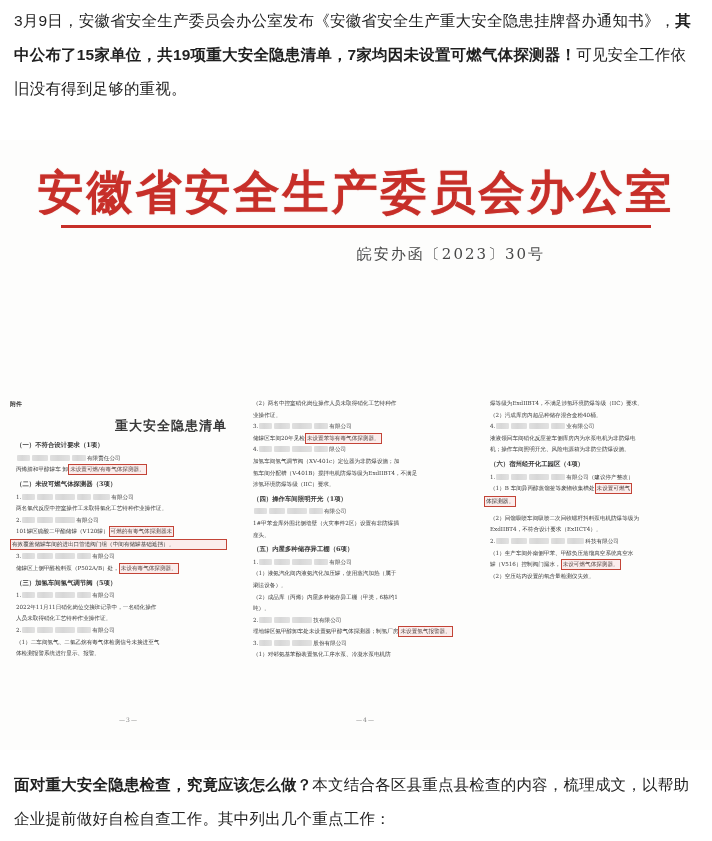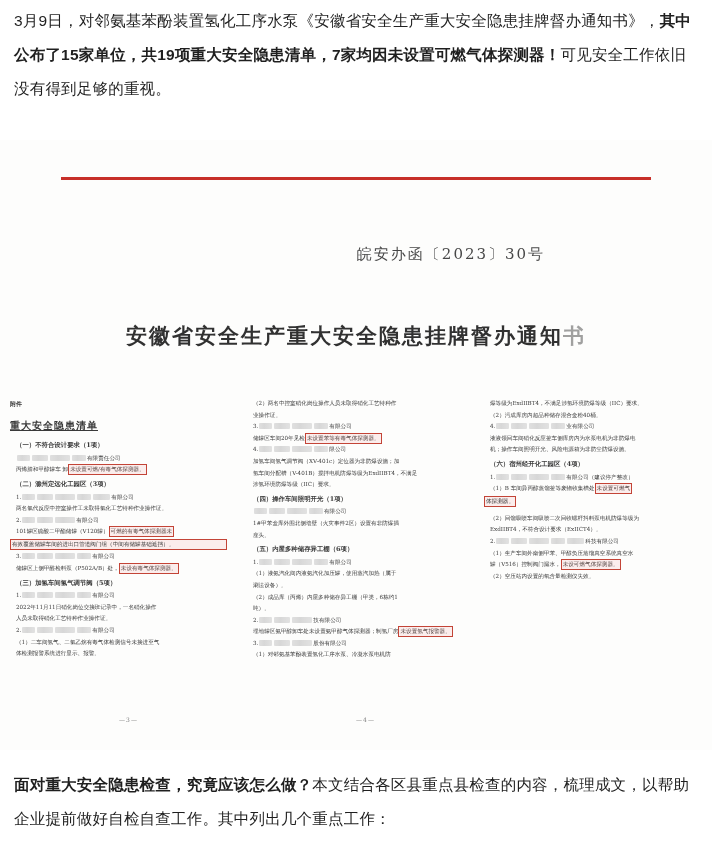--- a/index.html
+++ b/index.html
@@ -125,26 +125,25 @@
     line-height: 11.6px;
     color: #2e2e2e;
     position: relative;
   }
   .attach-label {
     font-weight: bold;
     font-size: 6px;
     margin-bottom: 10px;
   }
   .list-heading {
-    text-align: left;
-    font-weight: bold;
-    font-size: 10px;
+    text-align: right;
+    font-weight: bold;
+    font-size: 13px;
     letter-spacing: 1px;
     margin: 4px 0 9px 0;
-    text-decoration: underline;
   }
   .sec-head {
     font-weight: bold;
     font-size: 6.4px;
     margin: 3px 0 1px 0;
     padding-left: 6px;
   }
   .line {
     margin: 0;
     white-space: nowrap;
@@ -200,43 +199,41 @@
     position: absolute;
     inset: 0;
     pointer-events: none;
     background: rgba(255,255,255,0.06);
   }
 </style>
 </head>
 <body>
 
 <div id="intro-paragraph" class="article-para">
-  <span>3月9日，对邻氨基苯酚装置氢化工序水泵《安徽省安全生产重大安全隐患挂牌督办通知书》，</span><span class="b">其中公布了15家单位，共19项重大安全隐患清单，7家均因未设置可燃气体探测器！</span><span>可见安全工作依旧没有得到足够的重视。</span>
+  <span>3月9日，安徽省安全生产委员会办公室发布《安徽省安全生产重大安全隐患挂牌督办通知书》，</span><span class="b">其中公布了15家单位，共19项重大安全隐患清单，7家均因未设置可燃气体探测器！</span><span>可见安全工作依旧没有得到足够的重视。</span>
 </div>
 
 <div id="document-figure">
 
   <div class="letterhead">
+    <div class="letterhead-title">安徽省安全生产委员会办公室</div>
     <div class="letterhead-rule"></div>
   </div>
 
   <div class="doc-number">皖安办函〔2023〕30号</div>
 
-  <div class="doc-title">
-    <span>安徽省安全生产重大安全隐患挂牌督办通知</span><span class="cut">书</span>
-  </div>
 
   <div class="doc-columns">
     <div class="doc-col" id="col-left">
         <div class="attach-label">附件</div>
         <div class="list-heading">重大安全隐患清单</div>
         <div class="sec-head">（一）不符合设计要求（1项）</div>
         <div class="line ind"><span class="redact" style="width:13px"></span><span class="redact" style="width:16px"></span><span class="redact" style="width:20px"></span><span class="redact" style="width:14px"></span>有限责任公司</div>
         <div class="line ind">丙烯腈和甲醇罐车 卸<span class="hl">未设置可燃/有毒气体探测器。</span></div>
-        <div class="sec-head">（二）滁州定远化工园区（3项）</div>
+        <div class="sec-head">（二）未设可燃气体探测器（3项）</div>
         <div class="line ind">1.<span class="redact" style="width:13px"></span><span class="redact" style="width:16px"></span><span class="redact" style="width:20px"></span><span class="redact" style="width:14px"></span><span class="redact" style="width:17px"></span>有限公司</div>
         <div class="line ind">两名氯代反应中控室操作工未取得氯化工艺特种作业操作证。</div>
         <div class="line ind">2.<span class="redact" style="width:13px"></span><span class="redact" style="width:16px"></span><span class="redact" style="width:20px"></span>有限公司</div>
         <div class="line ind">101罐区硫酸二甲酯储罐（V120罐）<span class="hl">可燃的有毒气体探测器未</span></div>
         <div class="hl-wide">有效覆盖储罐车间的进出口管道阀门组（中间有储罐基础遮挡）。</div>
         <div class="line ind">3.<span class="redact" style="width:13px"></span><span class="redact" style="width:16px"></span><span class="redact" style="width:20px"></span><span class="redact" style="width:14px"></span>有限公司</div>
         <div class="line ind">储罐区上侧甲醛检料泵（P502A/B）处，<span class="hl">未设有毒气体探测器。</span></div>
         <div class="sec-head">（三）加氢车间氢气调节阀（5项）</div>
         <div class="line ind">1.<span class="redact" style="width:13px"></span><span class="redact" style="width:16px"></span><span class="redact" style="width:20px"></span><span class="redact" style="width:14px"></span>有限公司</div>
         <div class="line ind">2022年11月11日硝化岗位交接班记录中，一名硝化操作</div>

